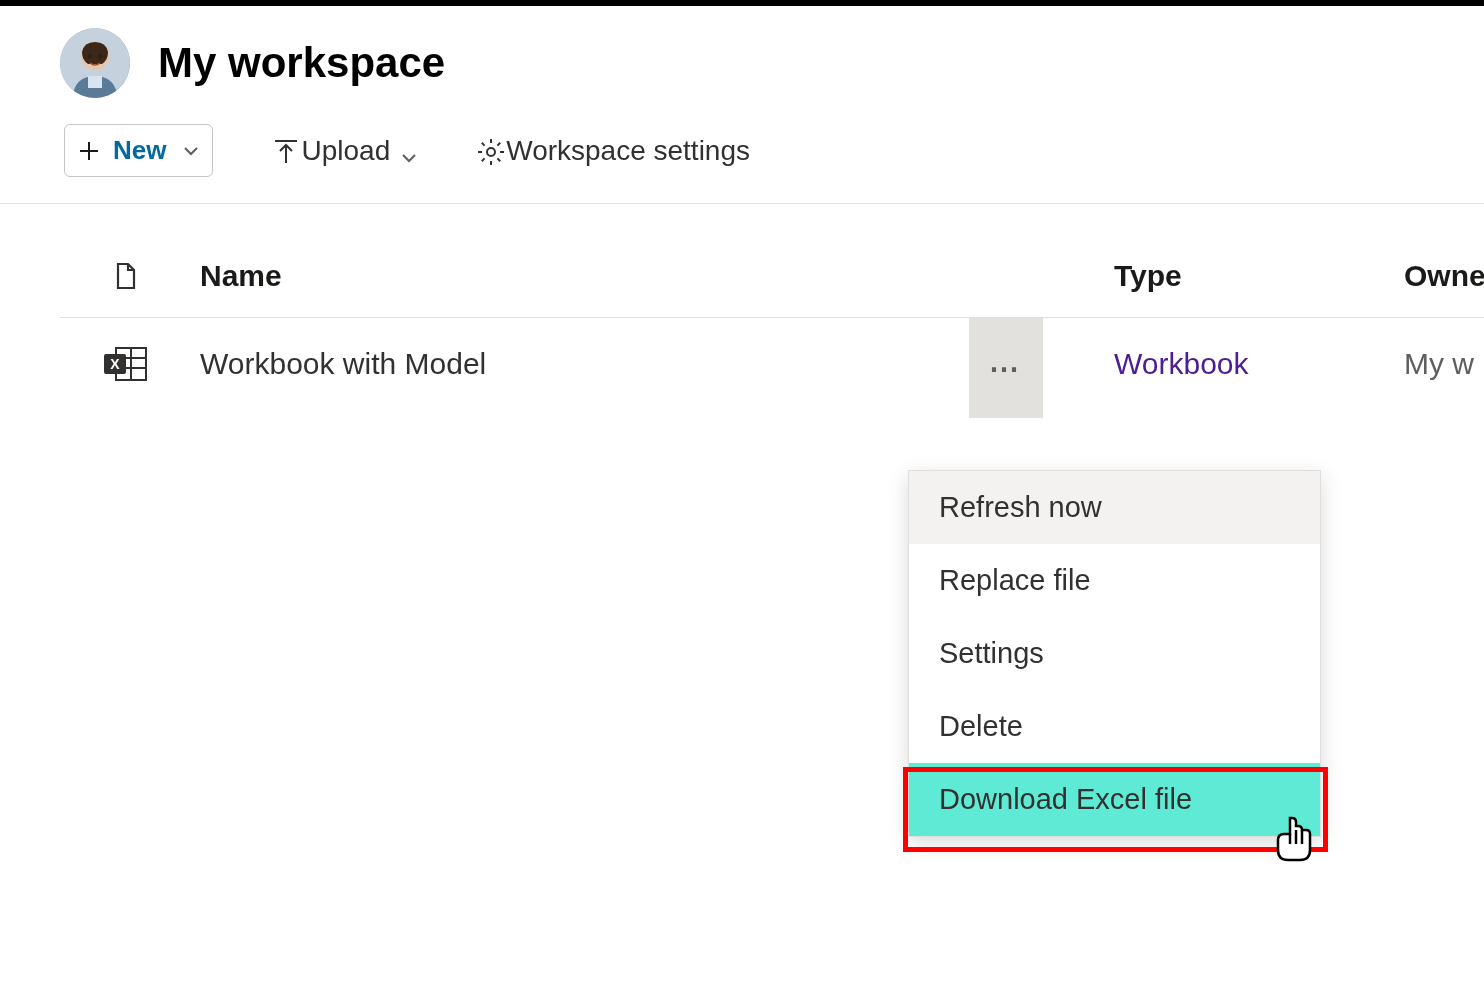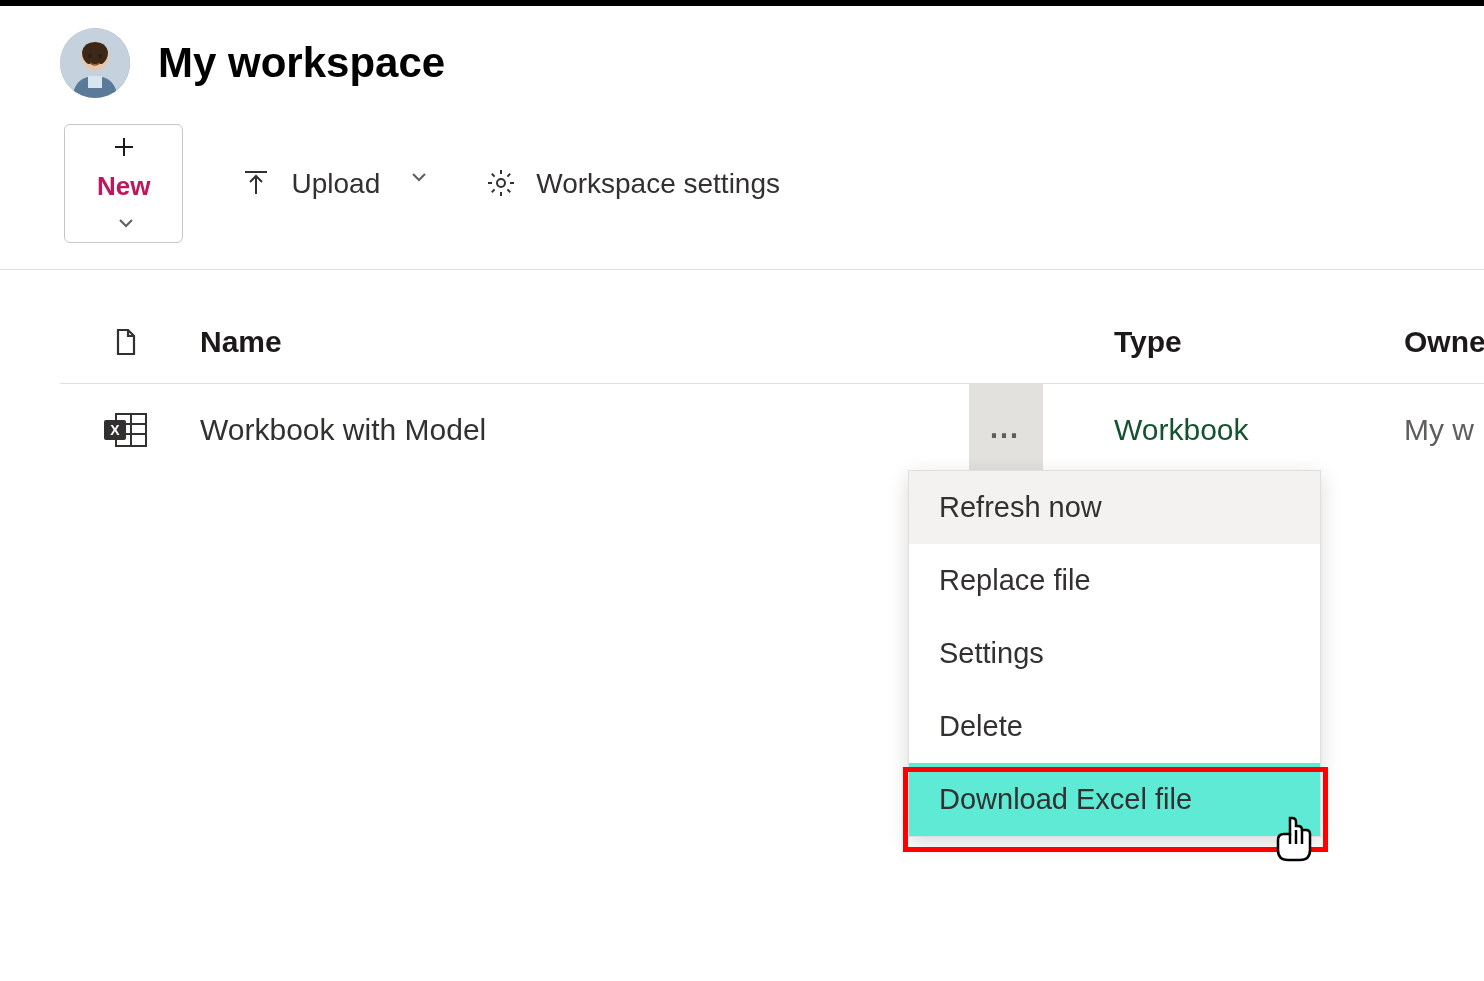--- a/index.html
+++ b/index.html
@@ -54,43 +54,41 @@
       padding: 6px 60px 26px 64px;
       display: flex;
       align-items: center;
       gap: 58px;
       border-bottom: 1px solid #e1dfdd;
     }
     .btn-new {
       display: flex;
       align-items: center;
       gap: 12px;
-      padding: 10px 32px;
+      padding: 10px 12px;
       border: 1px solid #c8c6c4;
       border-radius: 6px;
       background: #ffffff;
       font-size: 26px;
       font-weight: 600;
-      color: #be185d;
+      color: #0369a1;
       cursor: pointer;
-      flex-direction: column;
     }
     .btn-new .plus-icon {
       width: 24px;
       height: 24px;
     }
     .btn-new .chevron-icon {
       width: 18px;
       height: 18px;
       margin-left: 4px;
     }
     .toolbar-item {
       display: flex;
-      align-items: flex-start;
-      gap: 20px;
+      align-items: flex-end;
       font-size: 28px;
       color: #323130;
       cursor: pointer;
     }
     .toolbar-item .icon {
       width: 30px;
       height: 30px;
     }
     .toolbar-item .chevron-icon {
       width: 18px;
@@ -143,21 +141,21 @@
       position: relative;
     }
     .table-row .col-name {
       font-size: 30px;
       font-weight: 400;
       color: #323130;
     }
     .table-row .col-type {
       font-size: 30px;
       font-weight: 400;
-      color: #14532d;
+      color: #4c1d95;
     }
     .table-row .col-owner {
       font-size: 30px;
       font-weight: 400;
       color: #605e5c;
     }
     .file-icon {
       width: 30px;
       height: 30px;
     }

